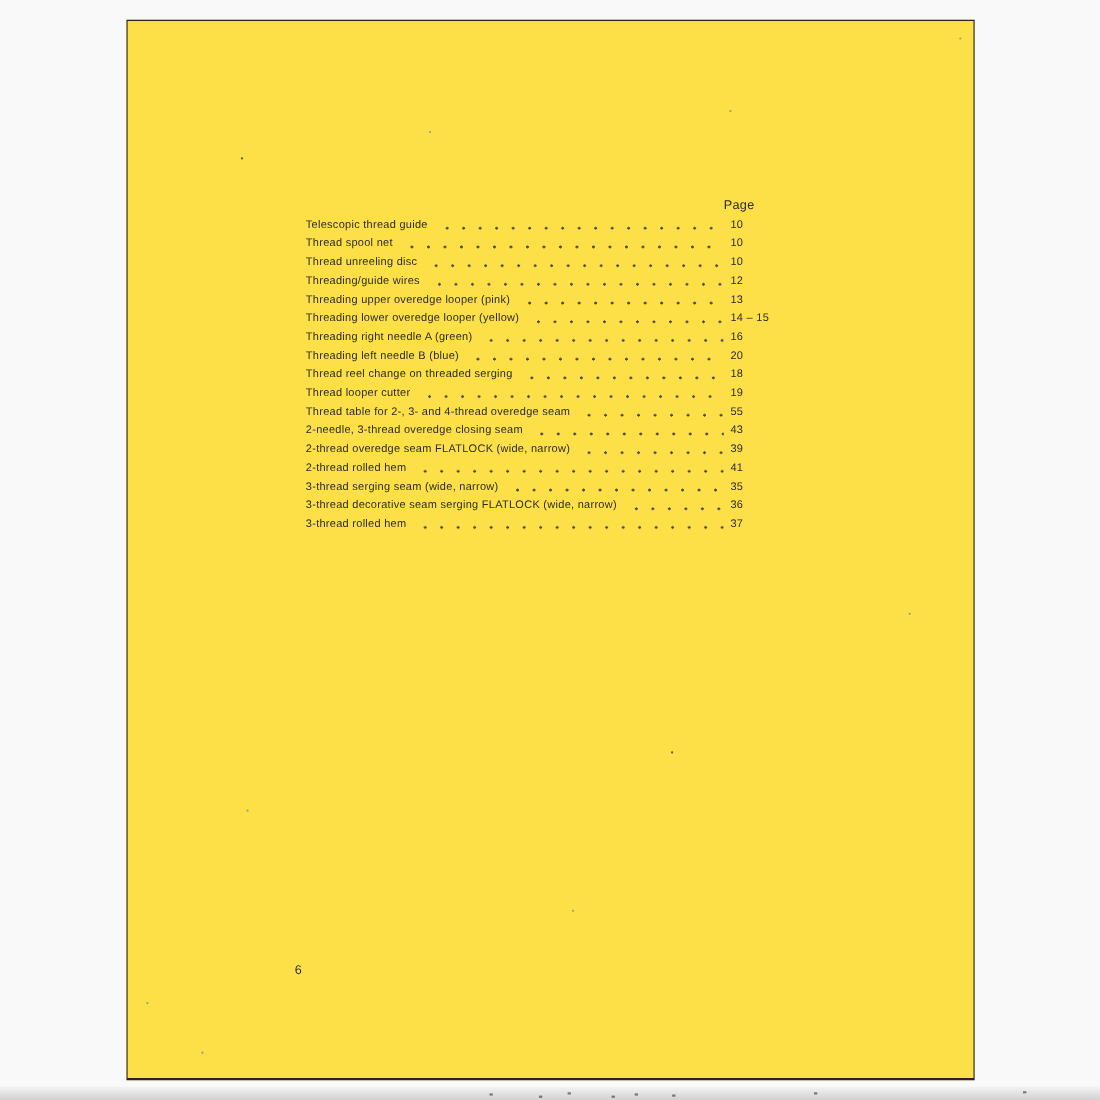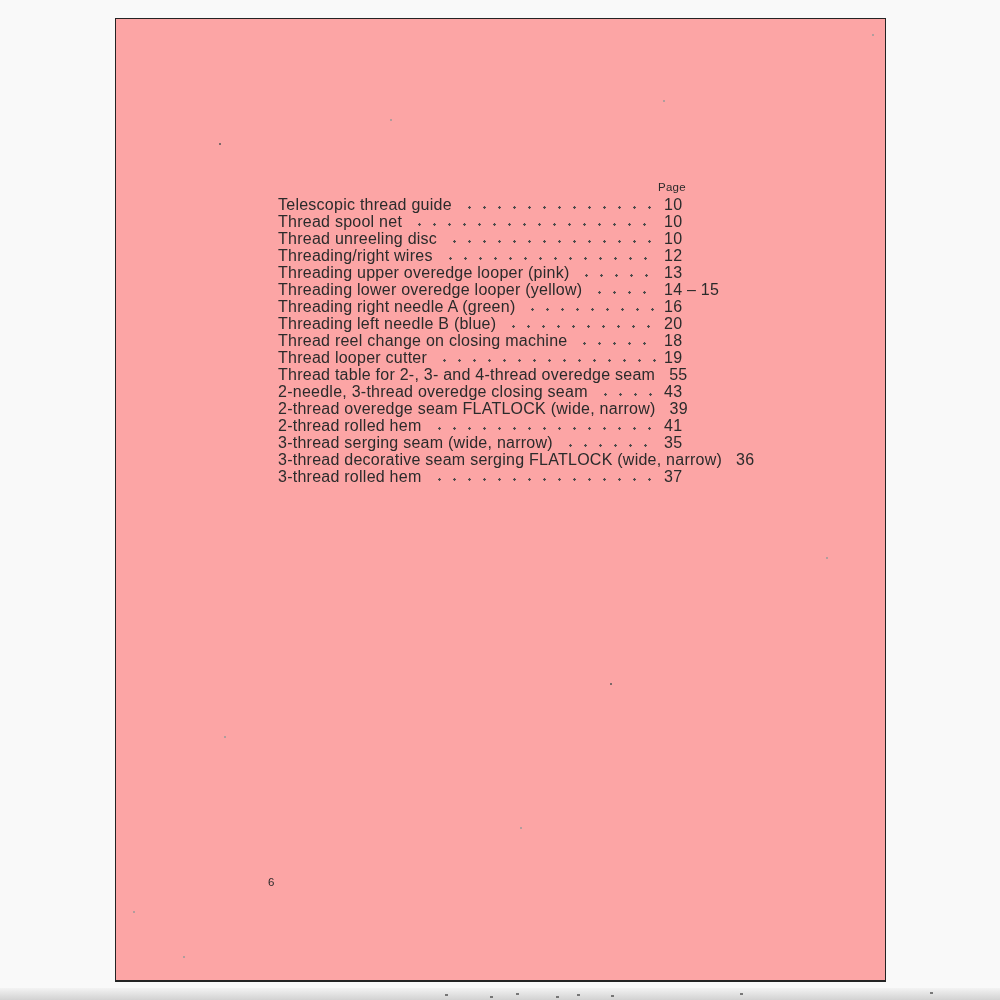--- a/index.html
+++ b/index.html
@@ -13,21 +13,21 @@
     background: #f9f9f9;
     font-family: "Liberation Sans", sans-serif;
     overflow: hidden;
   }
   .page {
     position: absolute;
     left: 115px;
     top: 18px;
     width: 769px;
     height: 961px;
-    background: #fca5a5;
+    background: #fde047;
     border: 1px solid #242424;
     border-bottom-width: 2px;
   }
   .toc {
     position: absolute;
     left: 162px;
     top: 162px;
     width: 438px;
     color: #2b2b2b;
   }
@@ -35,24 +35,25 @@
     height: 15px;
     padding-left: 380px;
     font-size: 11.5px;
     letter-spacing: 0.25px;
     color: #2b2b2b;
   }
   .toc-row {
     display: flex;
     align-items: baseline;
     height: 17px;
-    font-size: 16px;
+    font-size: 10px;
     letter-spacing: 0.25px;
     line-height: 17px;
     color: #2b2b2b;
+    justify-content: flex-end;
   }
   .toc-title {
     white-space: nowrap;
   }
   .toc-leader {
     flex: 1;
     align-self: stretch;
     margin-left: 8px;
     margin-right: 6px;
     background-image: radial-gradient(circle, #4a4a4a 1.05px, rgba(0,0,0,0) 1.45px);
@@ -112,21 +113,21 @@
       <span class="toc-title">Thread spool net</span>
       <span class="toc-leader"></span>
       <span class="toc-page">10</span>
     </div>
     <div class="toc-row">
       <span class="toc-title">Thread unreeling disc</span>
       <span class="toc-leader"></span>
       <span class="toc-page">10</span>
     </div>
     <div class="toc-row">
-      <span class="toc-title">Threading/right wires</span>
+      <span class="toc-title">Threading/guide wires</span>
       <span class="toc-leader"></span>
       <span class="toc-page">12</span>
     </div>
     <div class="toc-row">
       <span class="toc-title">Threading upper overedge looper (pink)</span>
       <span class="toc-leader"></span>
       <span class="toc-page">13</span>
     </div>
     <div class="toc-row">
       <span class="toc-title">Threading lower overedge looper (yellow)</span>
@@ -137,21 +138,21 @@
       <span class="toc-title">Threading right needle A (green)</span>
       <span class="toc-leader"></span>
       <span class="toc-page">16</span>
     </div>
     <div class="toc-row">
       <span class="toc-title">Threading left needle B (blue)</span>
       <span class="toc-leader"></span>
       <span class="toc-page">20</span>
     </div>
     <div class="toc-row">
-      <span class="toc-title">Thread reel change on closing machine</span>
+      <span class="toc-title">Thread reel change on threaded serging</span>
       <span class="toc-leader"></span>
       <span class="toc-page">18</span>
     </div>
     <div class="toc-row">
       <span class="toc-title">Thread looper cutter</span>
       <span class="toc-leader"></span>
       <span class="toc-page">19</span>
     </div>
     <div class="toc-row">
       <span class="toc-title">Thread table for 2-, 3- and 4-thread overedge seam</span>

